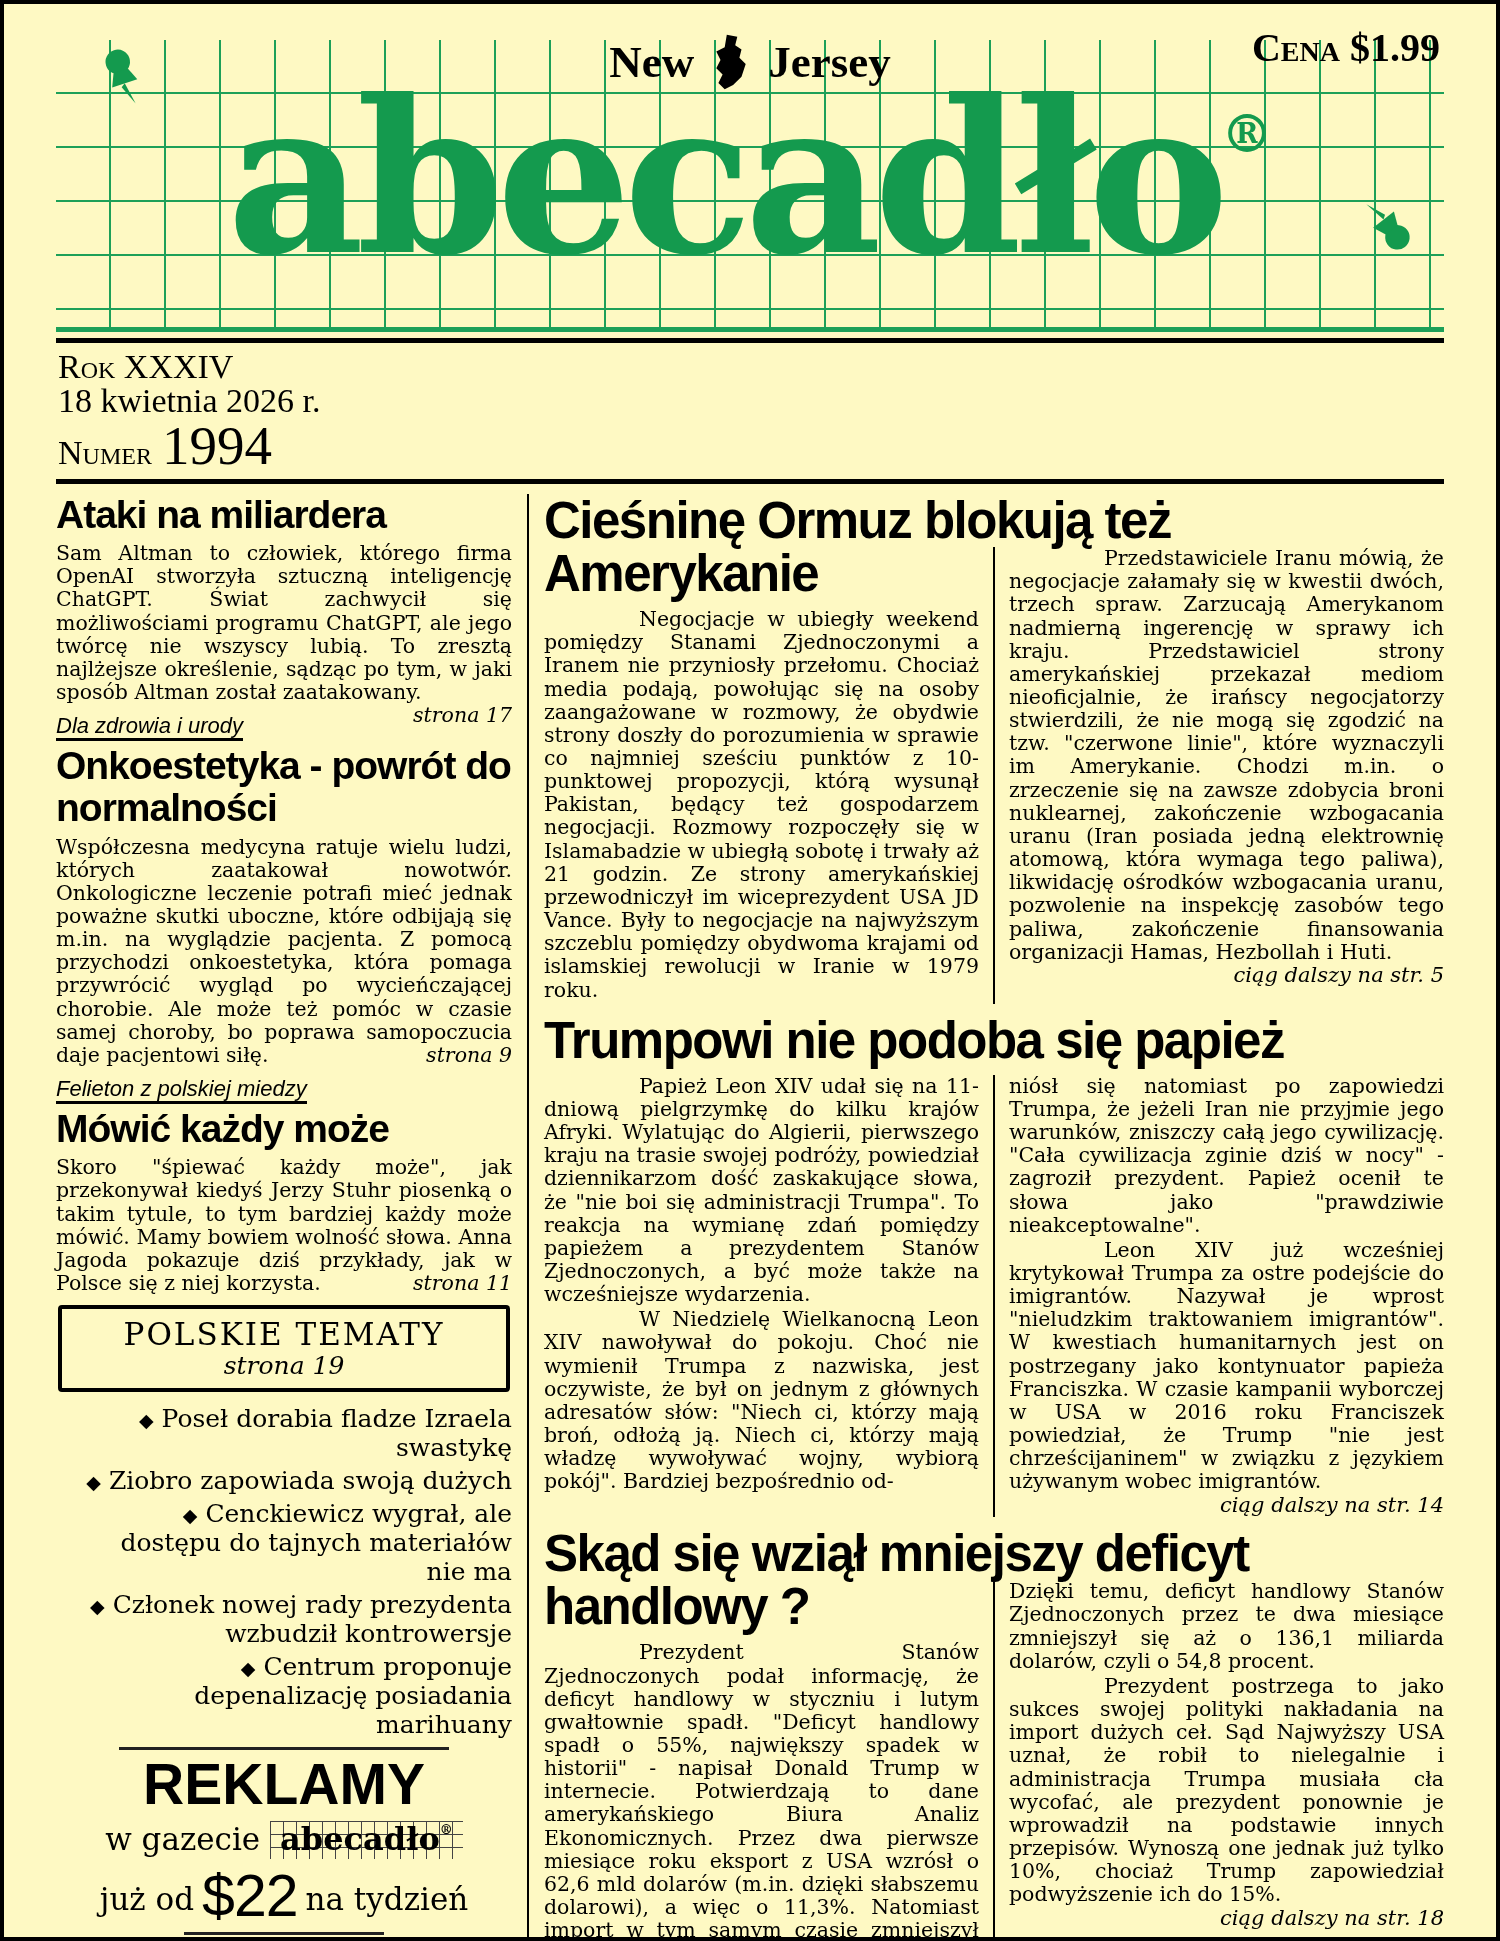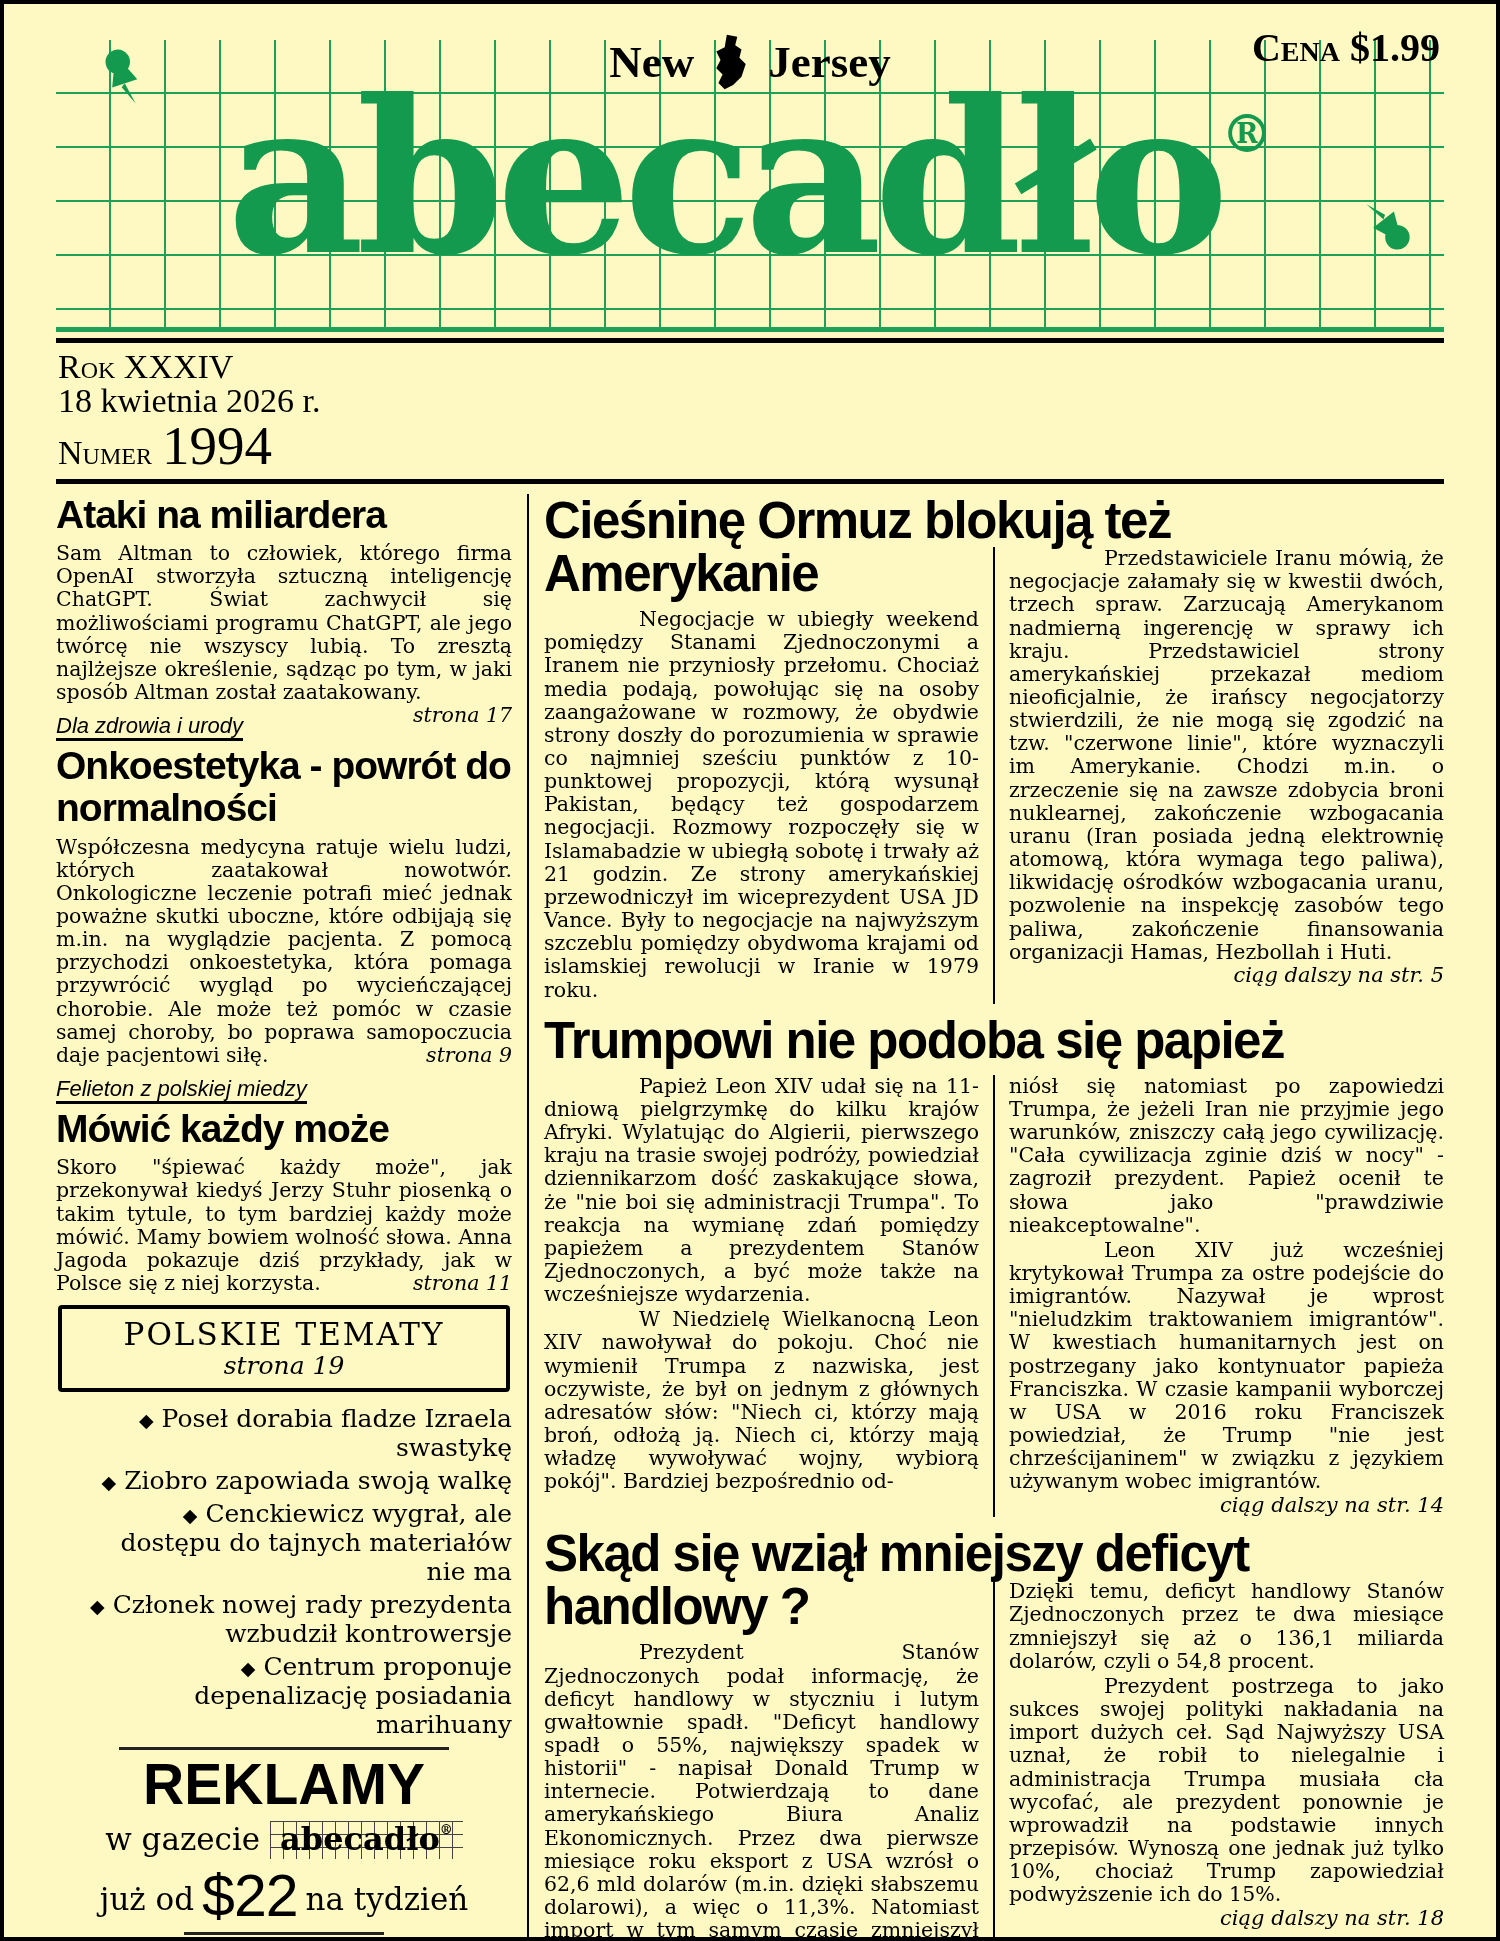--- a/index.html
+++ b/index.html
@@ -153,21 +153,21 @@
         <p class="body-p"><span>Skoro "śpiewać każdy może", jak przekonywał kiedyś Jerzy Stuhr piosenką o takim tytule, to tym bardziej każdy może mówić. Mamy bowiem wolność słowa. Anna Jagoda pokazuje dziś przykłady, jak w Polsce się z niej korzysta.</span><span class="pgref">strona 11</span></p>
       </div>
 
       <div class="topics-box">
         <div class="topics-title">POLSKIE TEMATY</div>
         <div class="topics-sub">strona 19</div>
       </div>
 
       <ul class="topics-list">
         <li>Poseł dorabia fladze Izraela swastykę</li>
-        <li>Ziobro zapowiada swoją walkę</li>
+        <li>Ziobro zapowiada swoją dużych</li>
         <li>Cenckiewicz wygrał, ale dostępu do tajnych materiałów nie ma</li>
         <li>Członek nowej rady prezydenta wzbudził kontrowersje</li>
         <li>Centrum proponuje depenalizację posiadania marihuany</li>
       </ul>
 
       <div class="ad">
         <hr class="ad-rule">
         <div class="ad-title">REKLAMY</div>
         <div class="ad-gazete">
           <span>w gazecie</span>

